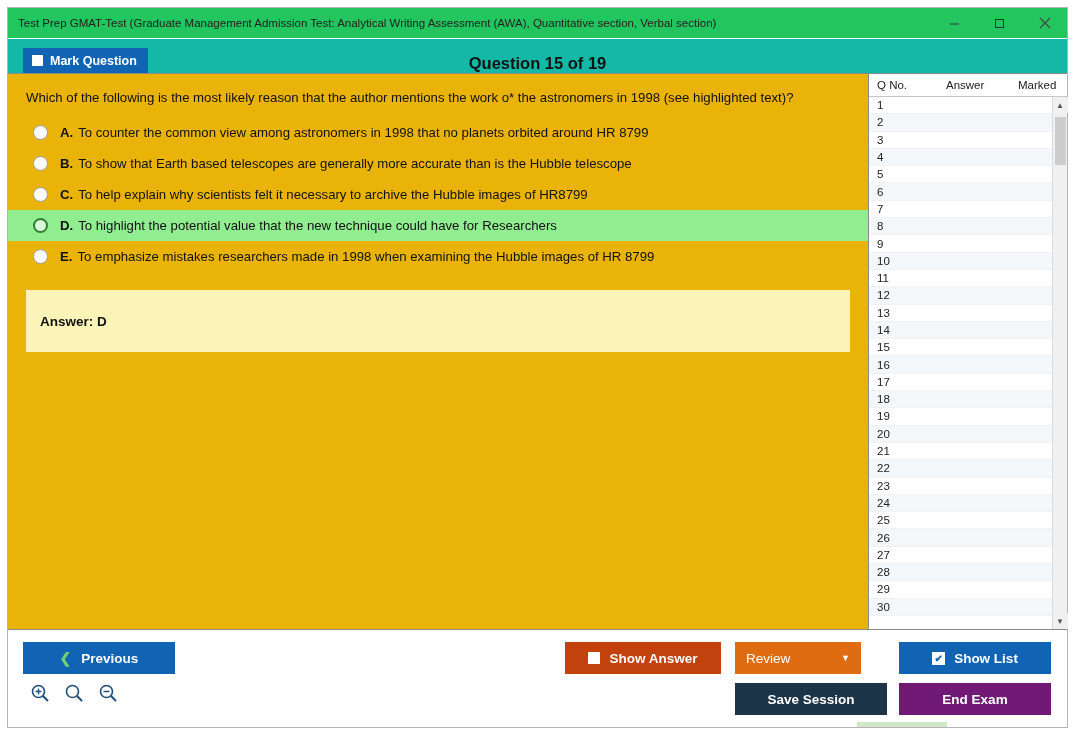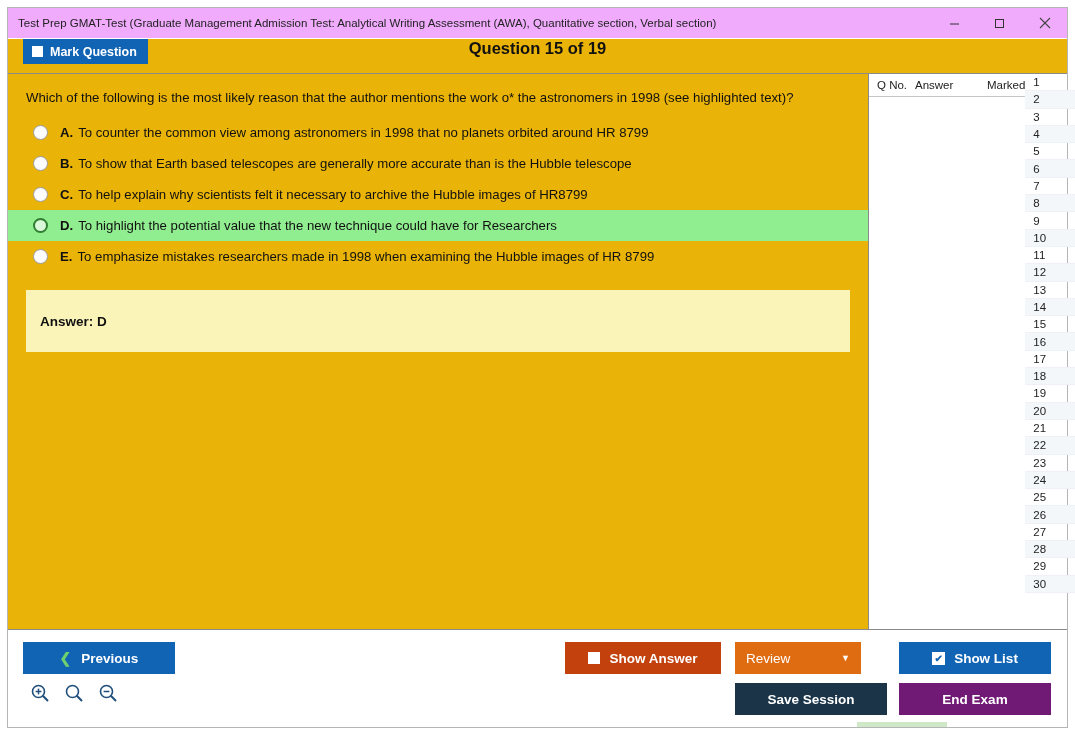--- a/index.html
+++ b/index.html
@@ -22,21 +22,21 @@
     background: #ffffff;
     border: 1px solid #b5b5b5;
     display: flex;
     flex-direction: column;
   }
   
   .titlebar {
     height: 31px;
     display: flex;
     align-items: center;
-    background: #f0abfc;
+    background: #22c55e;
     border-bottom: 1px solid #ffffff;
     flex: 0 0 auto;
   }
   .title-text {
     font-size: 11.5px;
     color: #222;
     padding-left: 10px;
     white-space: nowrap;
     overflow: hidden;
   }
@@ -50,24 +50,24 @@
     display: flex; align-items: center; justify-content: center;
     color: #333;
     font-size: 13px;
   }
   .win-btn svg { display:block; }
 
   
   .headerstrip {
     height: 34px;
     display: flex;
-    align-items: flex-start;
+    align-items: flex-end;
     position: relative;
     flex: 0 0 auto;
-    background: #eab308;
+    background: #14b8a6;
   }
   .mark-btn {
     margin-left: 15px;
     height: 25px;
     background: #1164b4;
     color: #ffffff;
     font-size: 12.5px;
     font-weight: bold;
     display: flex;
     align-items: center;
@@ -152,34 +152,34 @@
     font-weight: bold;
     color: #111;
   }
 
   
   .right-pane {
     width: 198px;
     flex: 0 0 auto;
     background: #ffffff;
     display: flex;
-    flex-direction: row;
+    flex-direction: column;
     min-height: 0;
   }
   .qlist-head {
     display: flex;
     height: 23px;
     align-items: center;
     font-size: 11.5px;
     color: #222;
     border-bottom: 1px solid #c6c6c6;
     flex: 0 0 auto;
   }
   .qlist-head .c1 { width: 46px; padding-left: 8px; }
-  .qlist-head .c2 { width: 72px; }
+  .qlist-head .c2 { width: 72px; margin-left: 31px; }
   .qlist-head .c3 { flex:1; }
   .qlist-wrap {
     flex: 1 1 auto;
     display: flex;
     min-height: 0;
   }
   .qlist {
     flex: 1 1 auto;
     overflow: hidden;
     min-height: 0;

